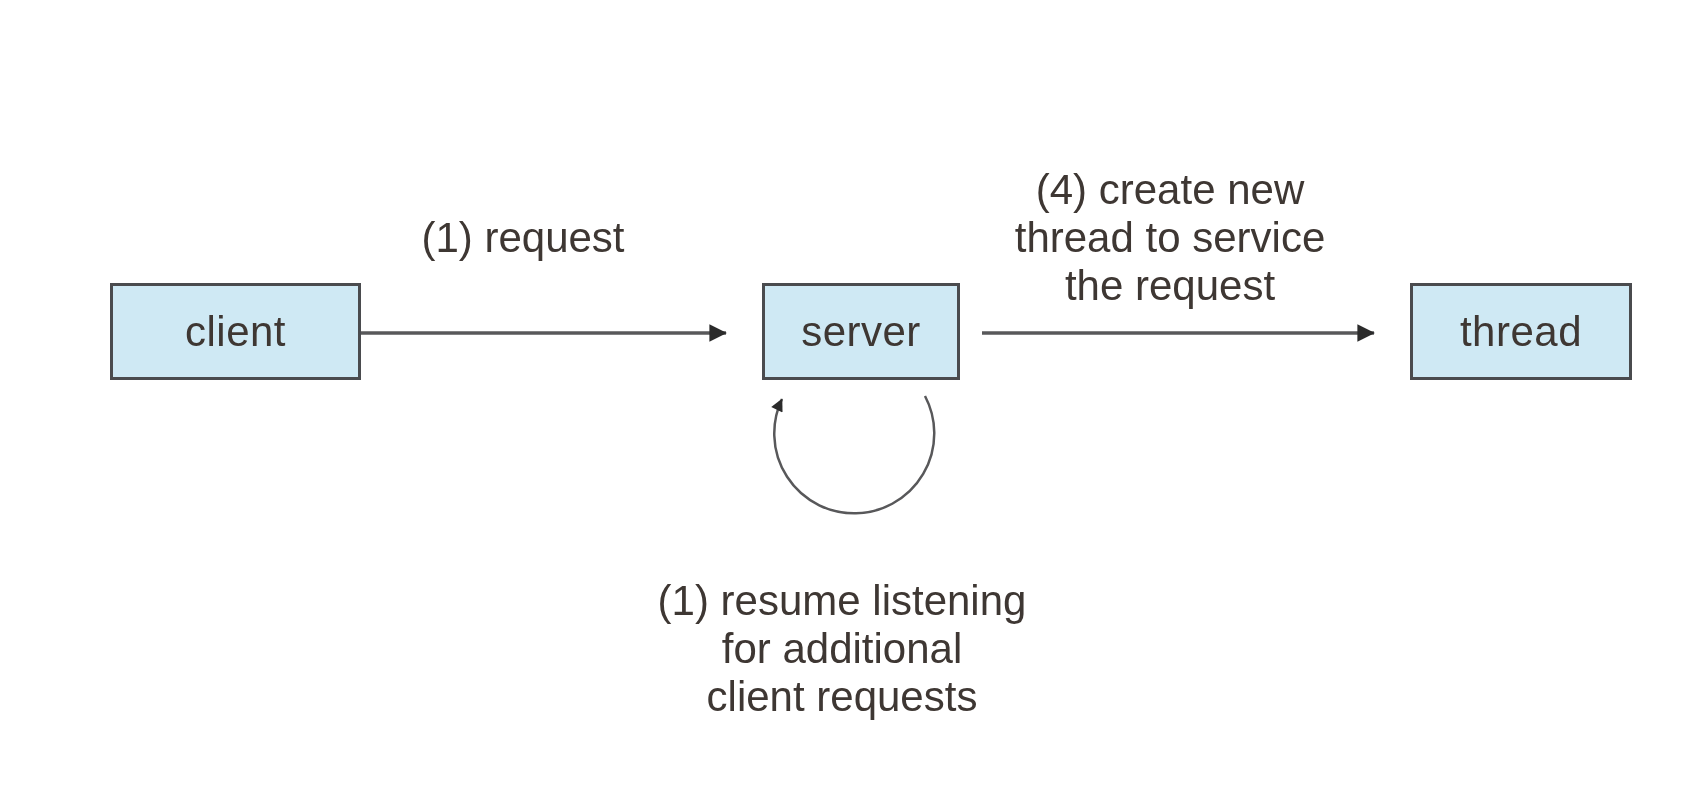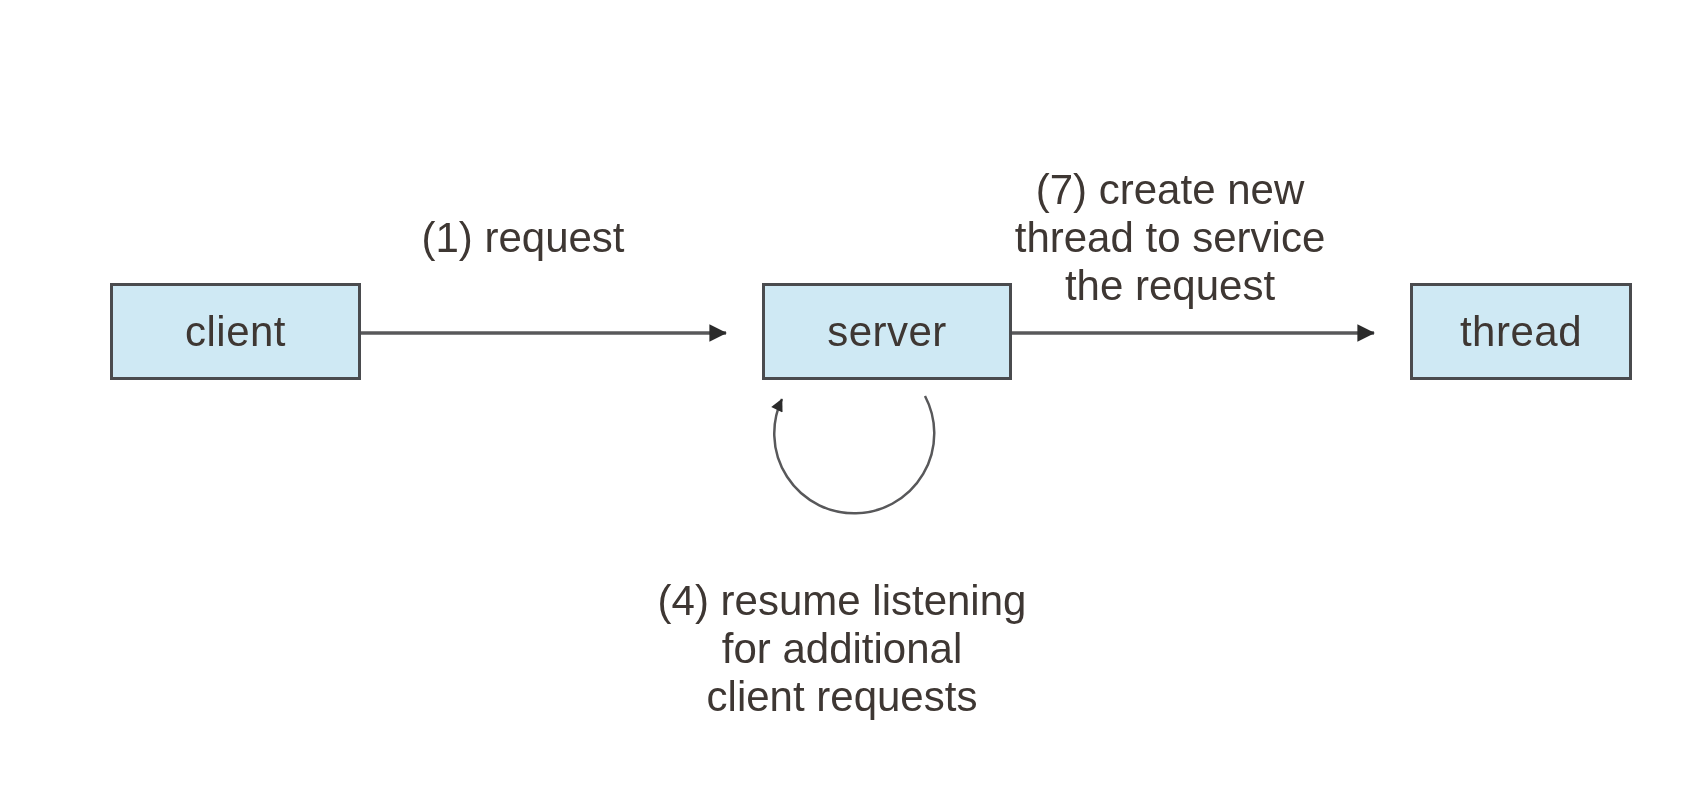--- a/index.html
+++ b/index.html
@@ -58,21 +58,21 @@
   .annotation {
     position: absolute;
     width: 400px;
     text-align: center;
     font-size: 42px;
     line-height: 48px;
     color: var(--text-color, #3e3733);
     white-space: pre-line;
   }
   #node-client { left: 78px;   top: 283px; width: 251px; }
-  #node-server { left: 730px;  top: 283px; width: 250px; }
+  #node-server { left: 730px;  top: 283px; width: 198px; }
   #node-thread { left: 1378px; top: 283px; width: 222px; }
   #ann-step1 { left: 323px; top: 214px; }
   #ann-step2 { left: 970px; top: 166px; }
   #ann-step3 { left: 642px; top: 577px; }
 </style>
 </head>
 <body>
 
 <div class="canvas">
 
@@ -97,21 +97,21 @@
   <div class="node" id="node-server">
     <span class="node-label">server</span>
   </div>
 
   <div class="node" id="node-thread">
     <span class="node-label">thread</span>
   </div>
 
   <div class="annotation" id="ann-step1">(1) request</div>
 
-  <div class="annotation" id="ann-step2">(7) create new
+  <div class="annotation" id="ann-step2">(4) create new
 thread to service
 the request</div>
 
-  <div class="annotation" id="ann-step3">(4) resume listening
+  <div class="annotation" id="ann-step3">(1) resume listening
 for additional
 client requests</div>
 
 </div>
 
 </body></html>

